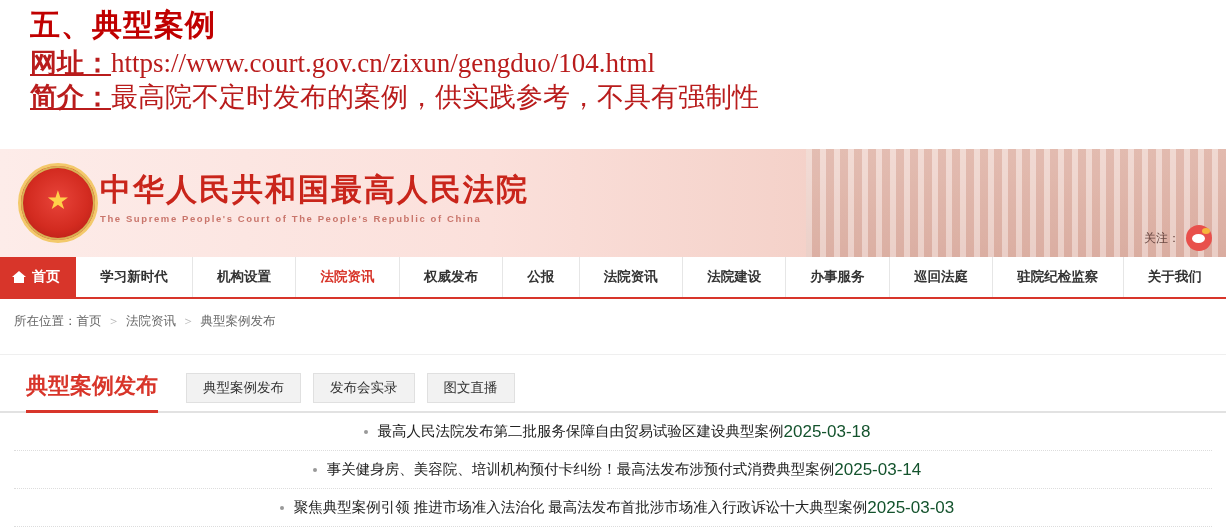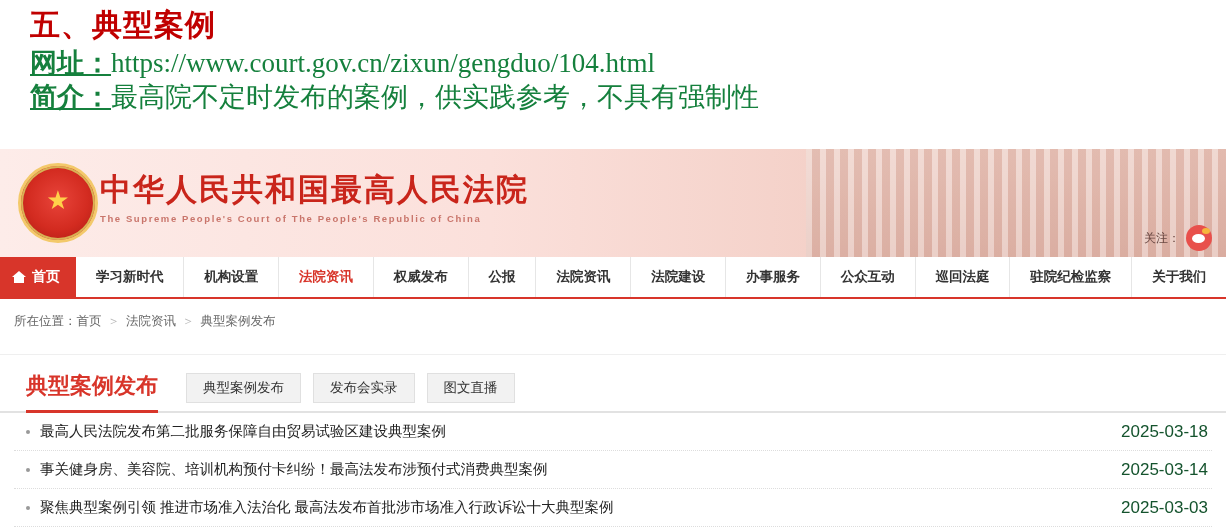--- a/index.html
+++ b/index.html
@@ -28,21 +28,21 @@
     font-size: 30px;
     font-weight: bold;
     color: #c00000;
     letter-spacing: 1px;
     line-height: 1.25;
     margin: 0 0 2px 0;
   }
   .slide-line {
     font-family: "Liberation Serif", serif;
     font-size: 27px;
-    color: #15803d;
+    color: #b91c1c;
     line-height: 1.28;
     white-space: nowrap;
   }
   .slide-line .lbl {
     font-weight: bold;
     text-decoration: underline;
   }
   .slide-line .val {
     font-weight: normal;
   }
@@ -243,21 +243,21 @@
     border: 1px solid #e0e0e0;
     padding: 5px 16px;
     white-space: nowrap;
   }
 
   
   .list { padding: 0 14px; }
   .list-item {
     display: flex;
     align-items: center;
-    justify-content: space-between;
+    justify-content: center;
     height: 37px;
     border-bottom: 1px dotted #dddddd;
   }
   .li-left {
     display: flex;
     align-items: center;
     gap: 10px;
     font-size: 14.5px;
     color: #222222;
     white-space: nowrap;
@@ -314,21 +314,20 @@
         <span>首页</span>
       </div>
       <div class="nav-item">学习新时代</div>
       <div class="nav-item">机构设置</div>
       <div class="nav-item active">法院资讯</div>
       <div class="nav-item">权威发布</div>
       <div class="nav-item">公报</div>
       <div class="nav-item">法院资讯</div>
       <div class="nav-item">法院建设</div>
       <div class="nav-item">办事服务</div>
-      <div class="nav-item">公众互动</div>
       <div class="nav-item">巡回法庭</div>
       <div class="nav-item">驻院纪检监察</div>
       <div class="nav-item">关于我们</div>
     </div>
 
     <div class="crumb">
       <span>所在位置：</span><span>首页</span><span class="sep">＞</span><span>法院资讯</span><span class="sep">＞</span><span>典型案例发布</span>
     </div>
 
     <div class="section">

